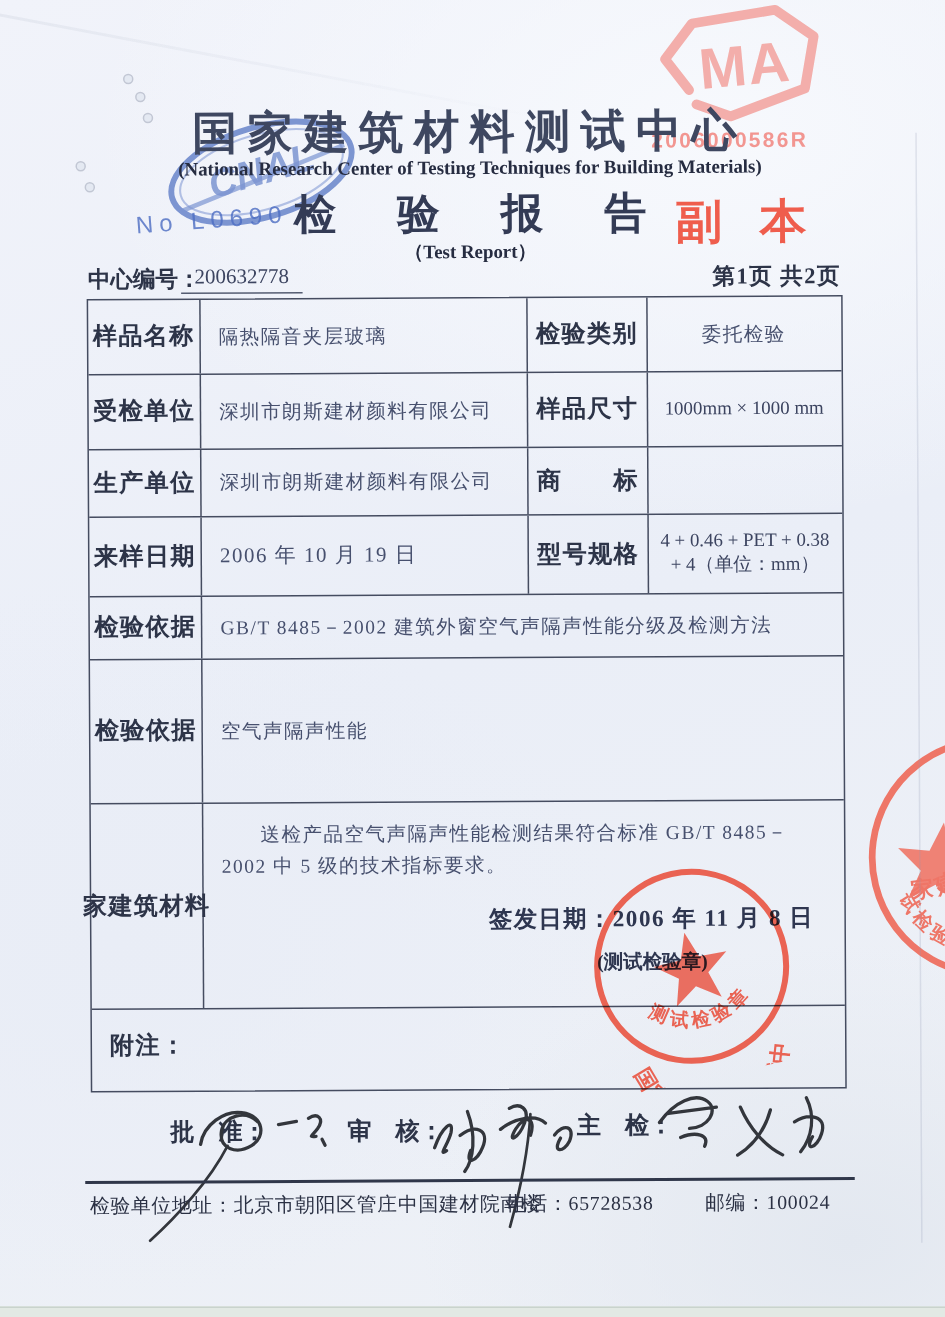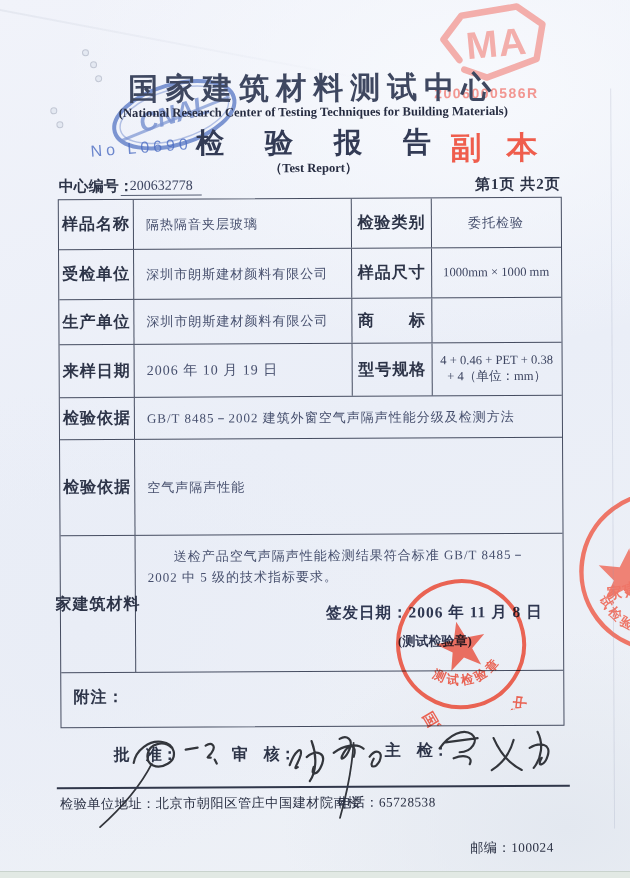--- a/index.html
+++ b/index.html
@@ -210,19 +210,19 @@
 
           <path d="M438,49 C448,35 462,29 470,35 C478,41 470,53 458,53 M444,43 L476,39 M452,59 C462,55 472,57 468,65"></path>
           <path d="M492,39 C498,53 508,65 520,71 M512,41 C508,55 500,65 490,71"></path>
           <path d="M536,33 C542,45 540,59 532,69 M528,49 C538,43 550,45 546,57 C543,67 534,69 540,59"></path>
         </g>
       </svg>
 
       <div class="footer-rule"></div>
       <div class="footer-text" style="left:58px;">检验单位地址：北京市朝阳区管庄中国建材院南楼</div>
       <div class="footer-text" style="left:336px;">电话：65728538</div>
-      <div class="footer-text" style="left:468px;margin-top:46px;">邮编：100024</div>
+      <div class="footer-text" style="left:468px;">邮编：100024</div>
 
       <div class="fold-line"></div>
     </div>
   </div>
   <div class="bottom-edge"></div>
 </div>
 
 </body></html>

